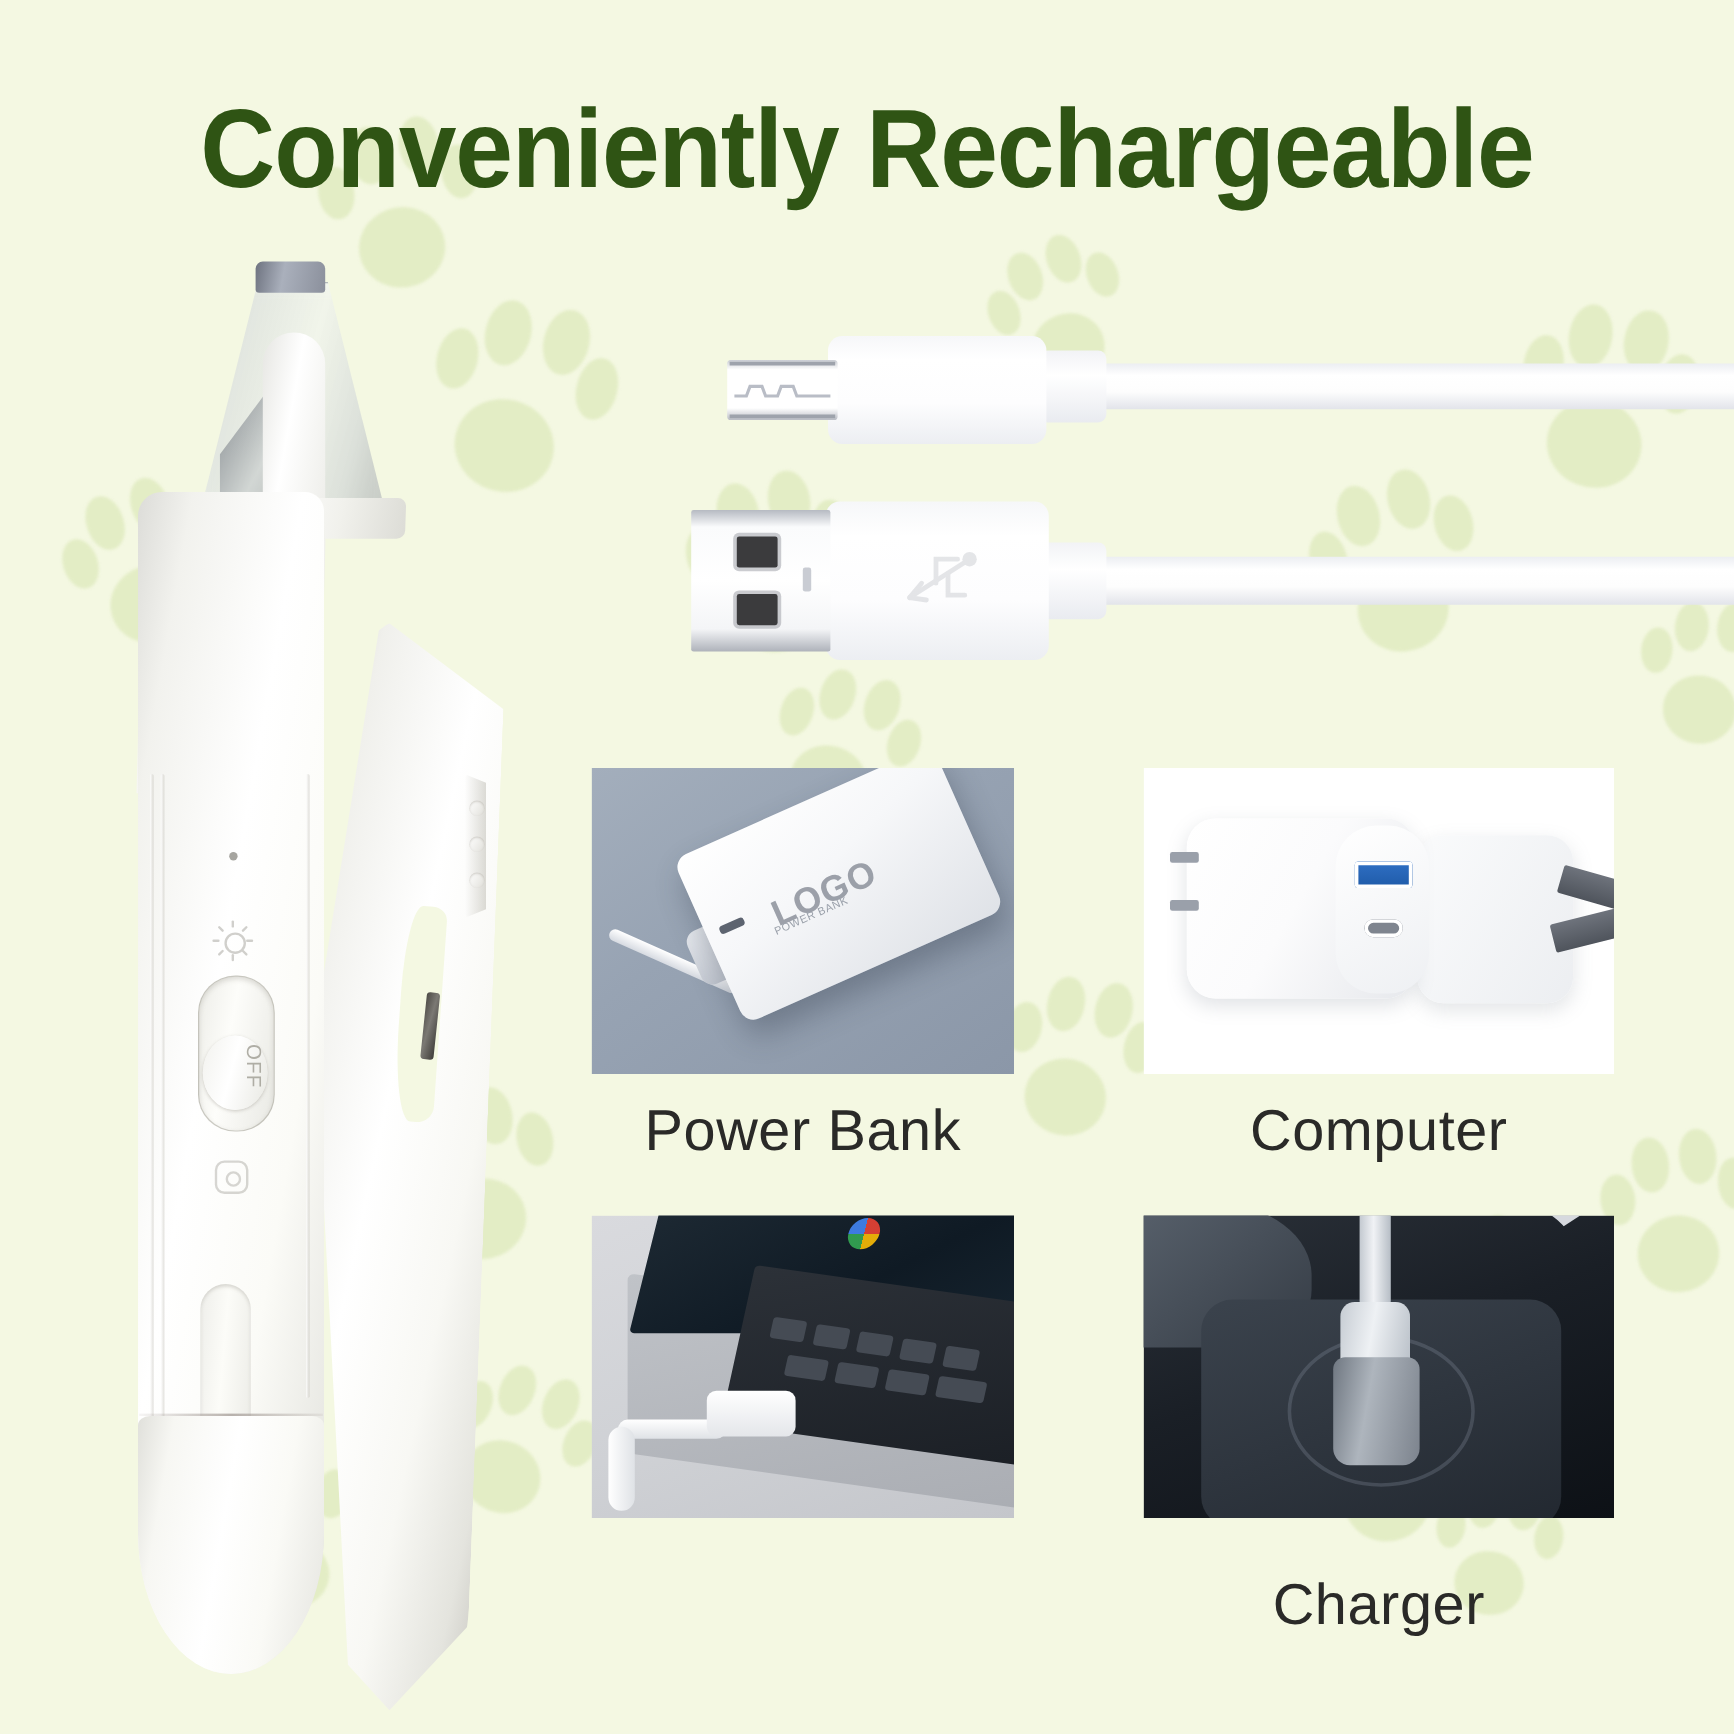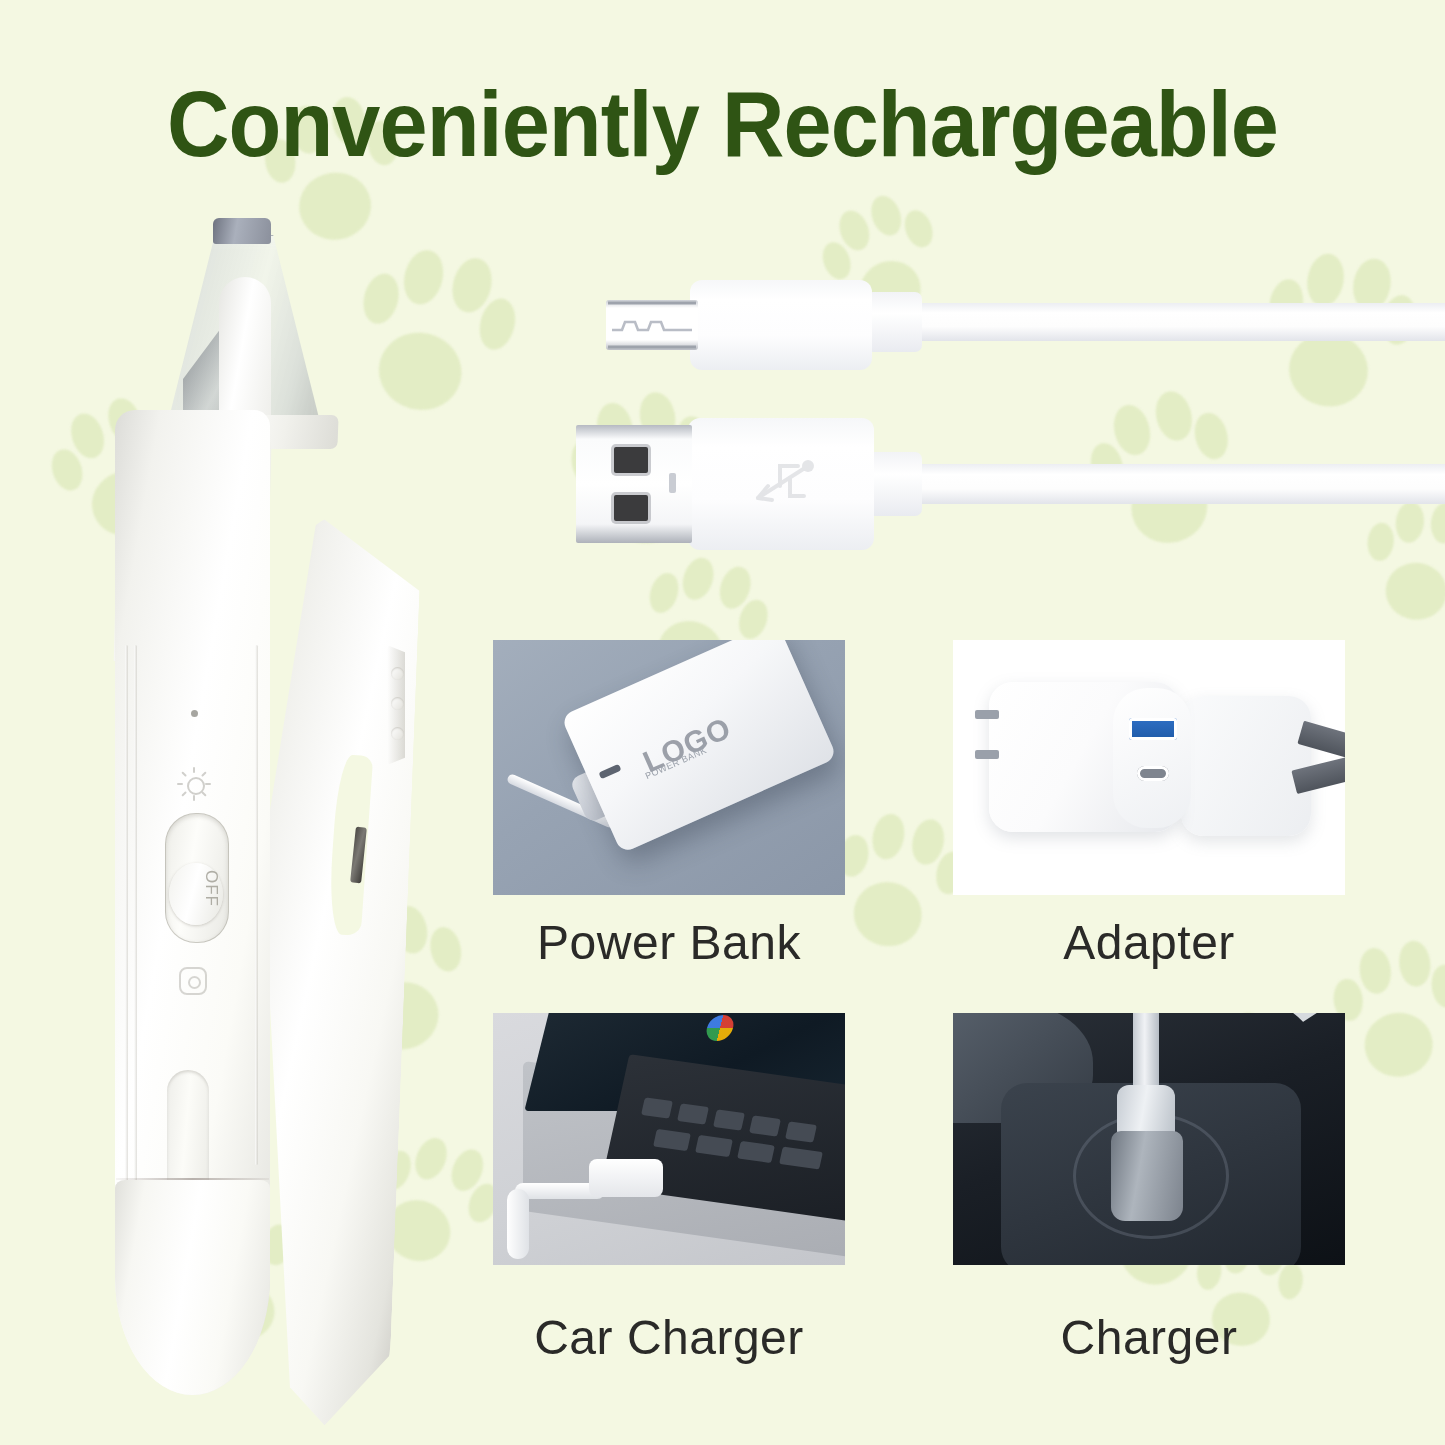--- a/index.html
+++ b/index.html
@@ -498,42 +498,41 @@
     <div class="ad-b"></div>
     <div class="ad-pin" style="left:346px;top:92px;width:86px;height:24px;transform:rotate(16deg);"></div>
     <div class="ad-pin" style="left:340px;top:120px;width:86px;height:24px;transform:rotate(-14deg);"></div>
     <div class="ad-a"></div>
     <div class="ad-prong" style="left:22px;top:70px;width:24px;height:9px;"></div>
     <div class="ad-prong" style="left:22px;top:110px;width:24px;height:9px;"></div>
     <div class="ad-face"></div>
     <div class="ad-usb"></div>
     <div class="ad-usbc"></div>
   </div>
-  <div class="tile-cap" style="left:953px;top:915px;width:392px;">Adapter</div>
+  <div class="tile-cap" style="left:953px;top:915px;width:392px;">Computer</div>
 
   <div class="tile" style="left:493px;top:1013px;width:352px;height:252px;">
     <div class="lp-bg"></div>
     <div class="lp-base"></div>
     <div class="lp-screen"></div>
     <div class="lp-dot"></div>
     <div class="lp-keys"></div>
     <div class="lp-key" style="left:150px;top:86px;width:28px;height:18px;transform:skewY(8deg) skewX(-12deg);"></div>
     <div class="lp-key" style="left:186px;top:92px;width:28px;height:18px;transform:skewY(8deg) skewX(-12deg);"></div>
     <div class="lp-key" style="left:222px;top:98px;width:28px;height:18px;transform:skewY(8deg) skewX(-12deg);"></div>
     <div class="lp-key" style="left:258px;top:104px;width:28px;height:18px;transform:skewY(8deg) skewX(-12deg);"></div>
     <div class="lp-key" style="left:294px;top:110px;width:28px;height:18px;transform:skewY(8deg) skewX(-12deg);"></div>
     <div class="lp-key" style="left:162px;top:118px;width:34px;height:18px;transform:skewY(8deg) skewX(-12deg);"></div>
     <div class="lp-key" style="left:204px;top:124px;width:34px;height:18px;transform:skewY(8deg) skewX(-12deg);"></div>
     <div class="lp-key" style="left:246px;top:130px;width:34px;height:18px;transform:skewY(8deg) skewX(-12deg);"></div>
     <div class="lp-key" style="left:288px;top:136px;width:40px;height:18px;transform:skewY(8deg) skewX(-12deg);"></div>
     <div class="lp-wire"></div>
     <div class="lp-wire2"></div>
     <div class="lp-plug"></div>
   </div>
-  <div class="tile-cap" style="left:493px;top:1310px;width:352px;">Car Charger</div>
 
   <div class="tile" style="left:953px;top:1013px;width:392px;height:252px;">
     <div class="cr-bg"></div>
     <div class="cr-dash"></div>
     <div class="cr-console"></div>
     <div class="cr-ring"></div>
     <div class="cr-cable-curve"></div>
     <div class="cr-cable"></div>
     <div class="cr-plug-top"></div>
     <div class="cr-plug-body"></div>

